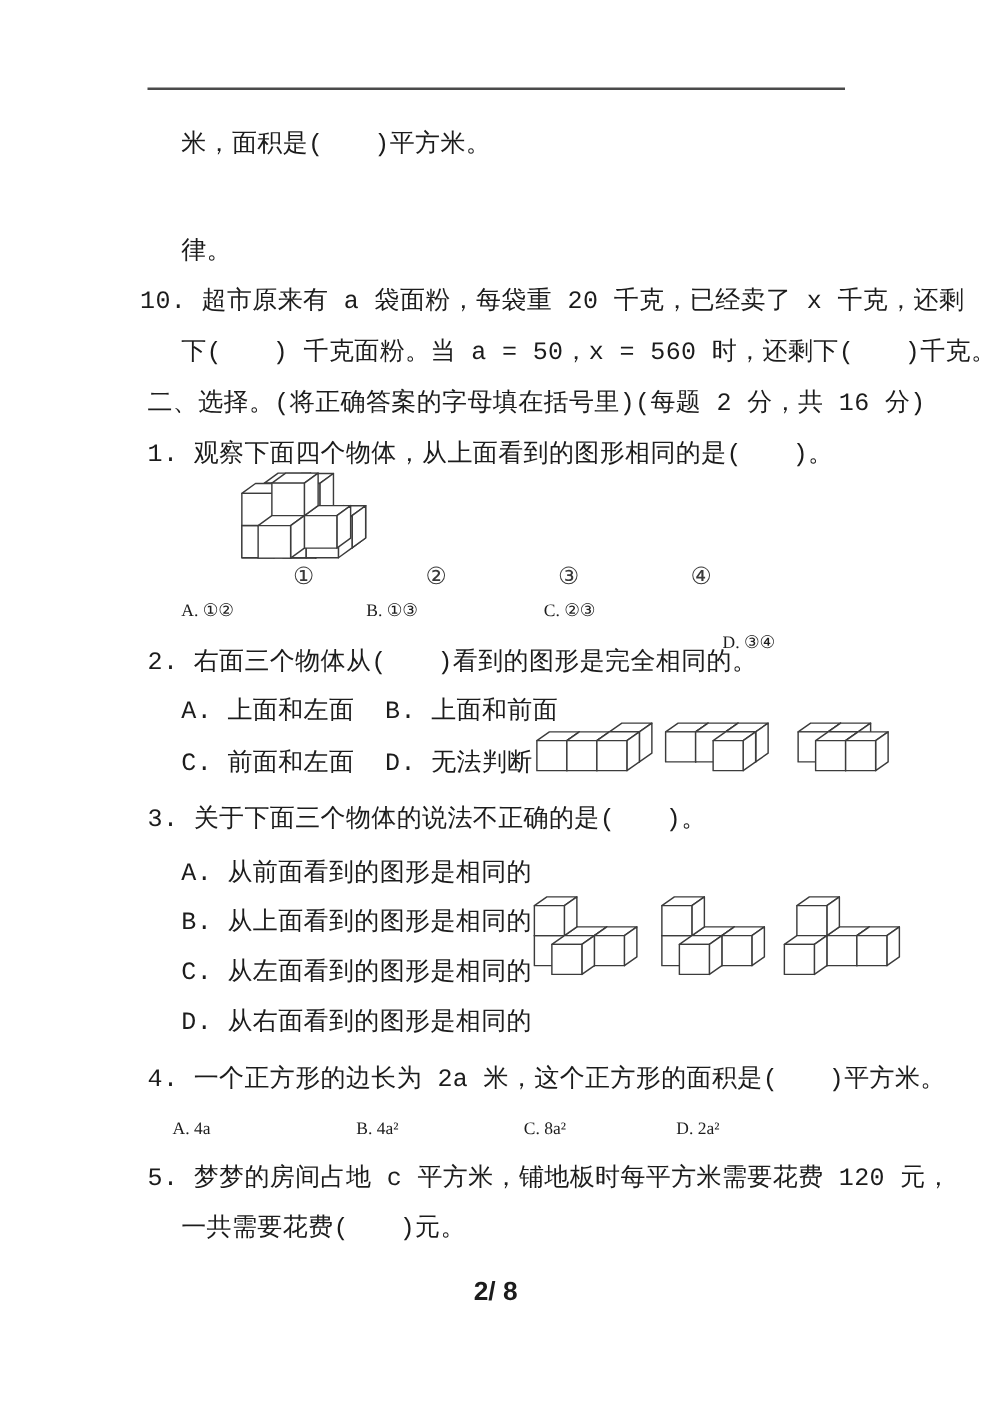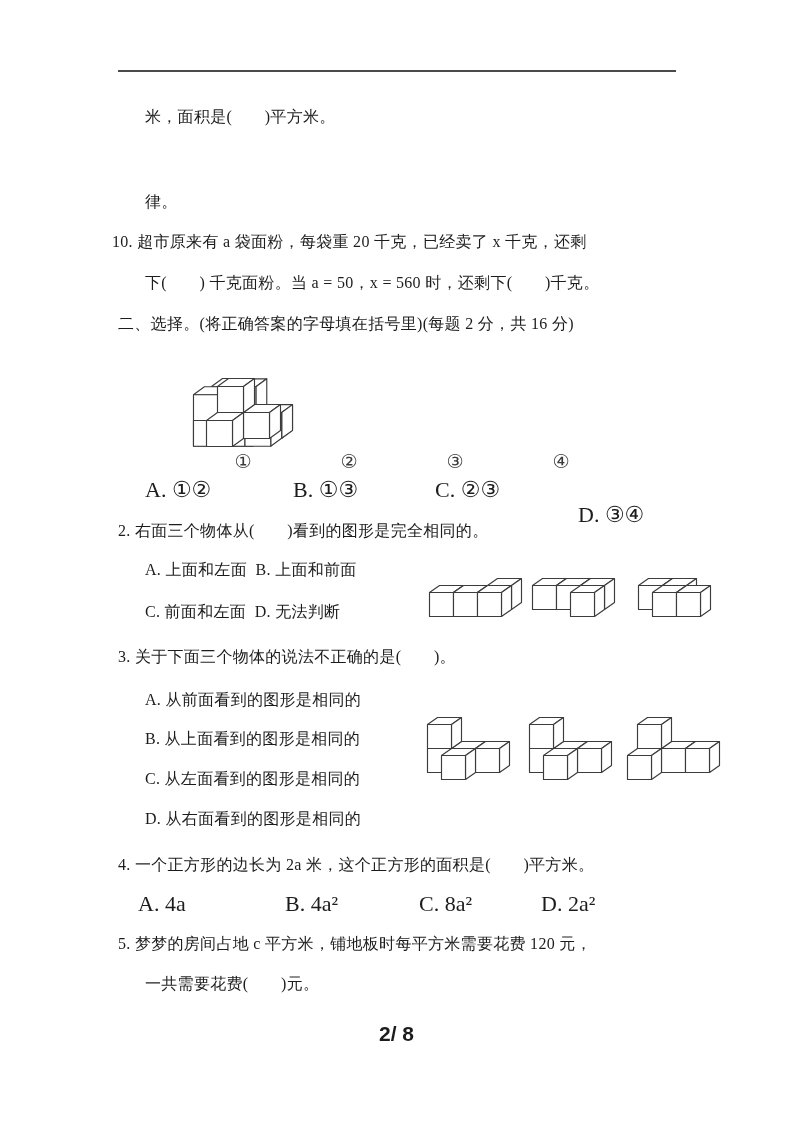--- a/index.html
+++ b/index.html
@@ -10,27 +10,28 @@
     font-family:"Liberation Serif","DejaVu Serif",serif;
     color:#1c1c1c;
     overflow:hidden;
   }
   .rule{
     position:absolute;left:118px;top:70px;width:558px;height:2px;
     background:#4a4a4a;
   }
   .ln{
     position:absolute;
-    font-size:16px;line-height:26px;
+    font-size:20px;line-height:26px;
     white-space:pre;
     letter-spacing:0.3px;
+    font-family:Liberation Mono, monospace;
   }
   .opt{
     position:absolute;
-    font-size:22px;line-height:26px;
+    font-size:14px;line-height:26px;
     white-space:pre;
   }
   .figrow{
     position:absolute;left:192px;top:382px;width:420px;height:66px;
     display:flex;justify-content:space-between;align-items:flex-end;
   }
   .figslot{width:102px;display:flex;justify-content:center;align-items:flex-end;}
   .labelrow{
     position:absolute;left:192px;top:450px;width:420px;
     display:flex;justify-content:space-between;
@@ -61,20 +62,21 @@
 
   <div class="ln" style="left:145px;top:104px">米，面积是(　　)平方米。</div>
 
   <div class="ln" style="left:145px;top:189px">律。</div>
 
   <div class="ln" style="left:112px;top:229px">10. 超市原来有 a 袋面粉，每袋重 20 千克，已经卖了 x 千克，还剩</div>
   <div class="ln" style="left:145px;top:270px">下(　　) 千克面粉。当 a = 50，x = 560 时，还剩下(　　)千克。</div>
 
   <div class="ln" style="left:118px;top:311px">二、选择。(将正确答案的字母填在括号里)(每题 2 分，共 16 分)</div>
 
+  <div class="ln" style="left:118px;top:352px">1. 观察下面四个物体，从上面看到的图形相同的是(　　)。</div>
 
   <div class="figrow">
     <div class="figslot cubefig">
         <svg width="103" height="71" viewBox="-1.5 -69.5 103.0 71.0" xmlns="http://www.w3.org/2000/svg">
           <polygon points="11.0,-34.0 22.0,-42.0 48.0,-42.0 37.0,-34.0"></polygon>
           <polygon points="37.0,-34.0 48.0,-42.0 48.0,-16.0 37.0,-8.0"></polygon>
           <rect x="11" y="-34" width="26" height="26"></rect>
           <polygon points="37.0,-34.0 48.0,-42.0 74.0,-42.0 63.0,-34.0"></polygon>
           <polygon points="63.0,-34.0 74.0,-42.0 74.0,-16.0 63.0,-8.0"></polygon>
           <rect x="37" y="-34" width="26" height="26"></rect>

